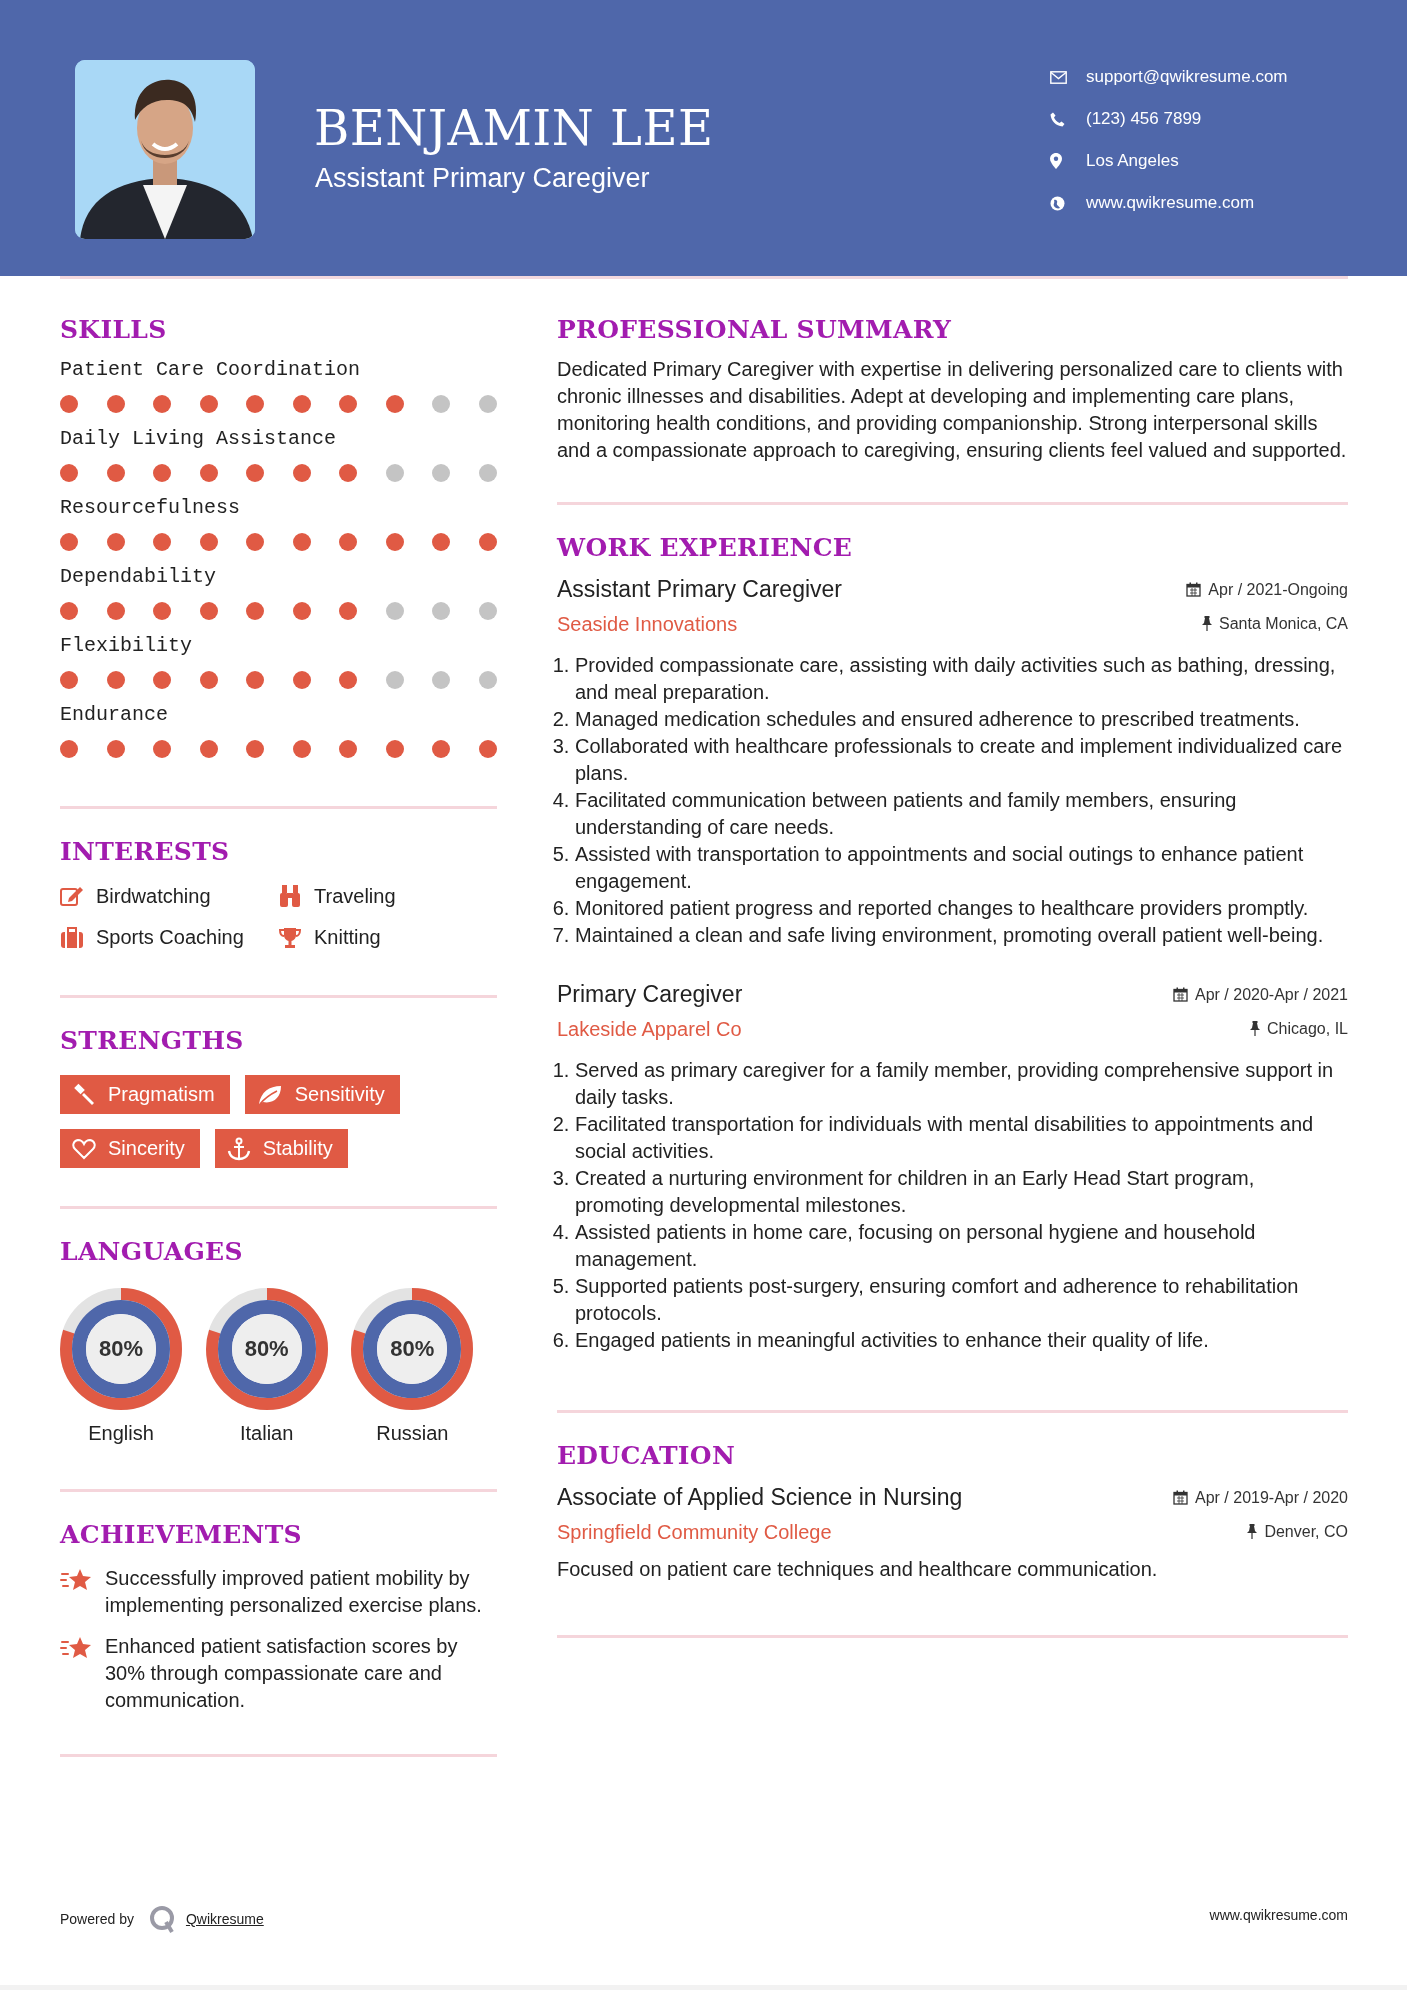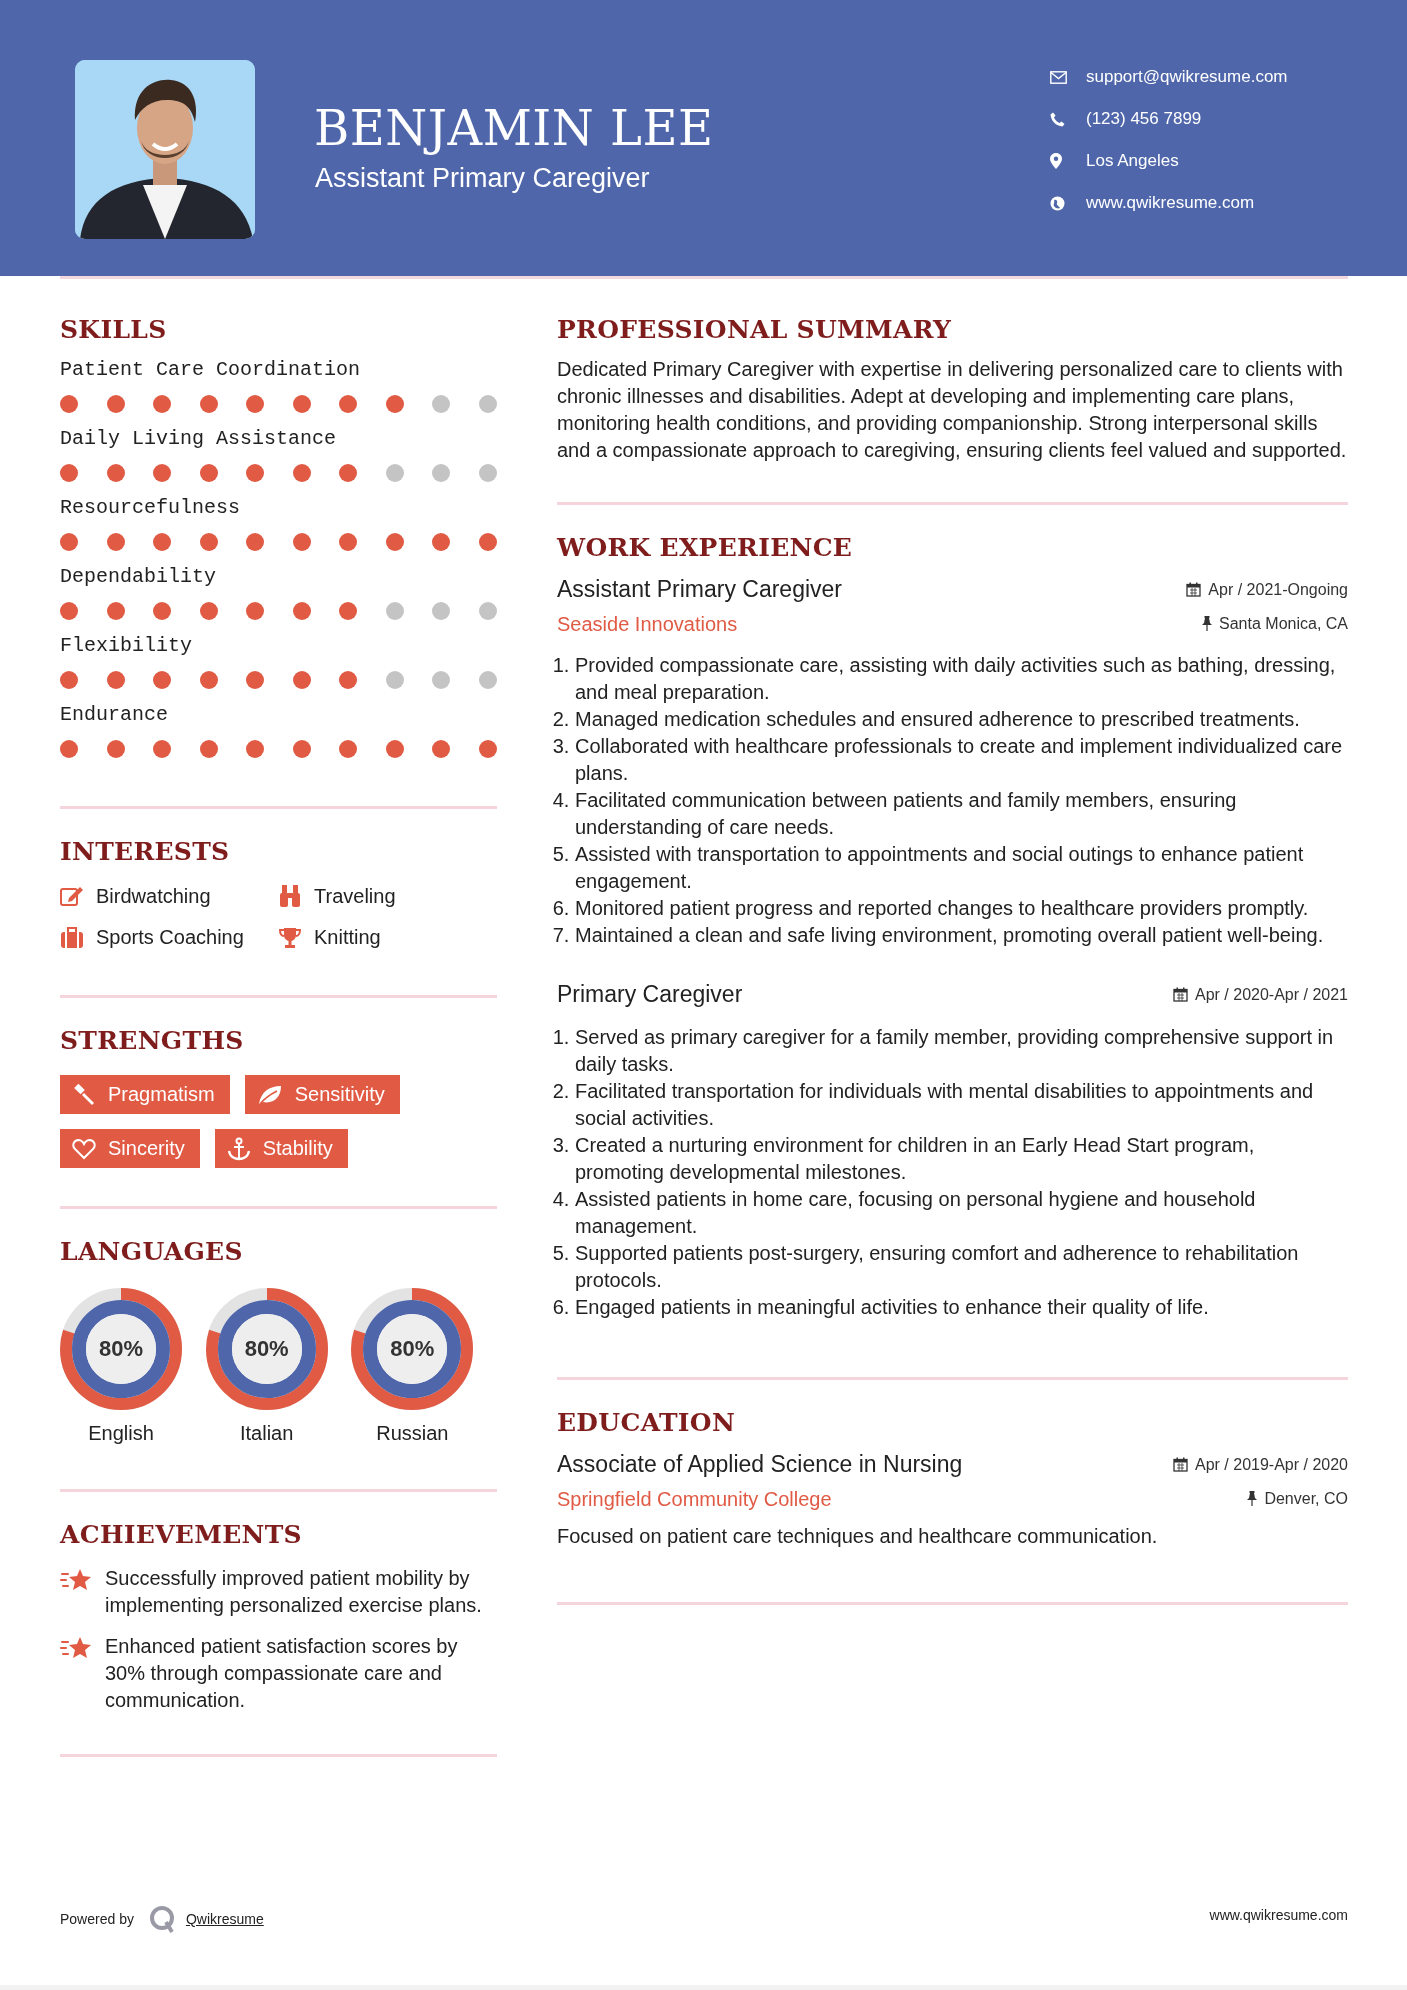--- a/index.html
+++ b/index.html
@@ -10,21 +10,21 @@
   .header-line { position: absolute; left: 60px; top: 276px; width: 1288px; height: 3px; background: #f3d8de; }
   .photo { position: absolute; left: 75px; top: 60px; width: 180px; height: 179px; border-radius: 10px; background: #a9d8f6; overflow: hidden; }
   .name { position: absolute; left: 314px; top: 100px; font-family: "DejaVu Serif", "Liberation Serif", serif; font-weight: normal; font-size: 48px; color: #ffffff; letter-spacing: 0.5px; }
   .title { position: absolute; left: 315px; top: 163px; font-size: 27px; color: #ffffff; }
   .contacts { position: absolute; left: 1050px; top: 56px; }
   .contact { display: flex; align-items: center; height: 42px; color: #fff; font-size: 17px; }
   .contact .ci { width: 36px; display: inline-flex; justify-content: flex-start; }
 
   .left { position: absolute; left: 60px; top: 315px; width: 437px; }
   .right { position: absolute; left: 557px; top: 315px; width: 791px; }
-  .sec-title { font-family: "DejaVu Serif", "Liberation Serif", serif; font-weight: bold; font-size: 25px; color: #7f1d1d; letter-spacing: 0.3px; }
+  .sec-title { font-family: "DejaVu Serif", "Liberation Serif", serif; font-weight: bold; font-size: 25px; color: #a21caf; letter-spacing: 0.3px; }
   .divider { height: 3px; background: #f5d5db; }
 
   .skill-name { font-size: 20px; color: #222; margin-top: 14px; font-family: Liberation Mono, monospace; }
   .dots { display: flex; justify-content: space-between; margin-top: 14px; width: 437px; }
   .dot { width: 18px; height: 18px; border-radius: 50%; }
   .dot.on { background: #e05a44; }
   .dot.off { background: #c4c4c4; }
 
   .interest-grid { display: grid; grid-template-columns: 218px 220px; row-gap: 18px; margin-top: 18px; }
   .interest { display: flex; align-items: center; font-size: 20px; color: #222; }
@@ -402,20 +402,31 @@
               <svg width="15" height="15" viewBox="0 0 15 15">
                 <rect x="1" y="2.5" width="13" height="11.5" fill="none" stroke="#333" stroke-width="1.3"></rect>
                 <rect x="1" y="2.5" width="13" height="3" fill="#333"></rect>
                 <rect x="3.5" y="0.5" width="1.5" height="3" fill="#333"></rect>
                 <rect x="10" y="0.5" width="1.5" height="3" fill="#333"></rect>
                 <path d="M4 8 H11 M4 11 H11 M6 6 V14 M9 6 V14" stroke="#333" stroke-width="0.8"></path>
               </svg>
               <span>Apr / 2020-Apr / 2021</span>
             </div>
           </div>
+          <div class="company-row">
+            <div class="company">Lakeside Apparel Co</div>
+            <div class="meta">
+              <svg width="10" height="15" viewBox="0 0 10 15">
+                <rect x="2.5" y="0" width="5" height="2" fill="#333"></rect>
+                <path d="M3 2 H7 L8 7 L10 9 H0 L2 7 Z" fill="#333"></path>
+                <rect x="4.4" y="9" width="1.2" height="6" fill="#333"></rect>
+              </svg>
+              <span>Chicago, IL</span>
+            </div>
+          </div>
           <ol class="bullets">
             <li>Served as primary caregiver for a family member, providing comprehensive support in daily tasks.</li>
             <li>Facilitated transportation for individuals with mental disabilities to appointments and social activities.</li>
             <li>Created a nurturing environment for children in an Early Head Start program, promoting developmental milestones.</li>
             <li>Assisted patients in home care, focusing on personal hygiene and household management.</li>
             <li>Supported patients post-surgery, ensuring comfort and adherence to rehabilitation protocols.</li>
             <li>Engaged patients in meaningful activities to enhance their quality of life.</li>
           </ol>
         </div>
       </div>

